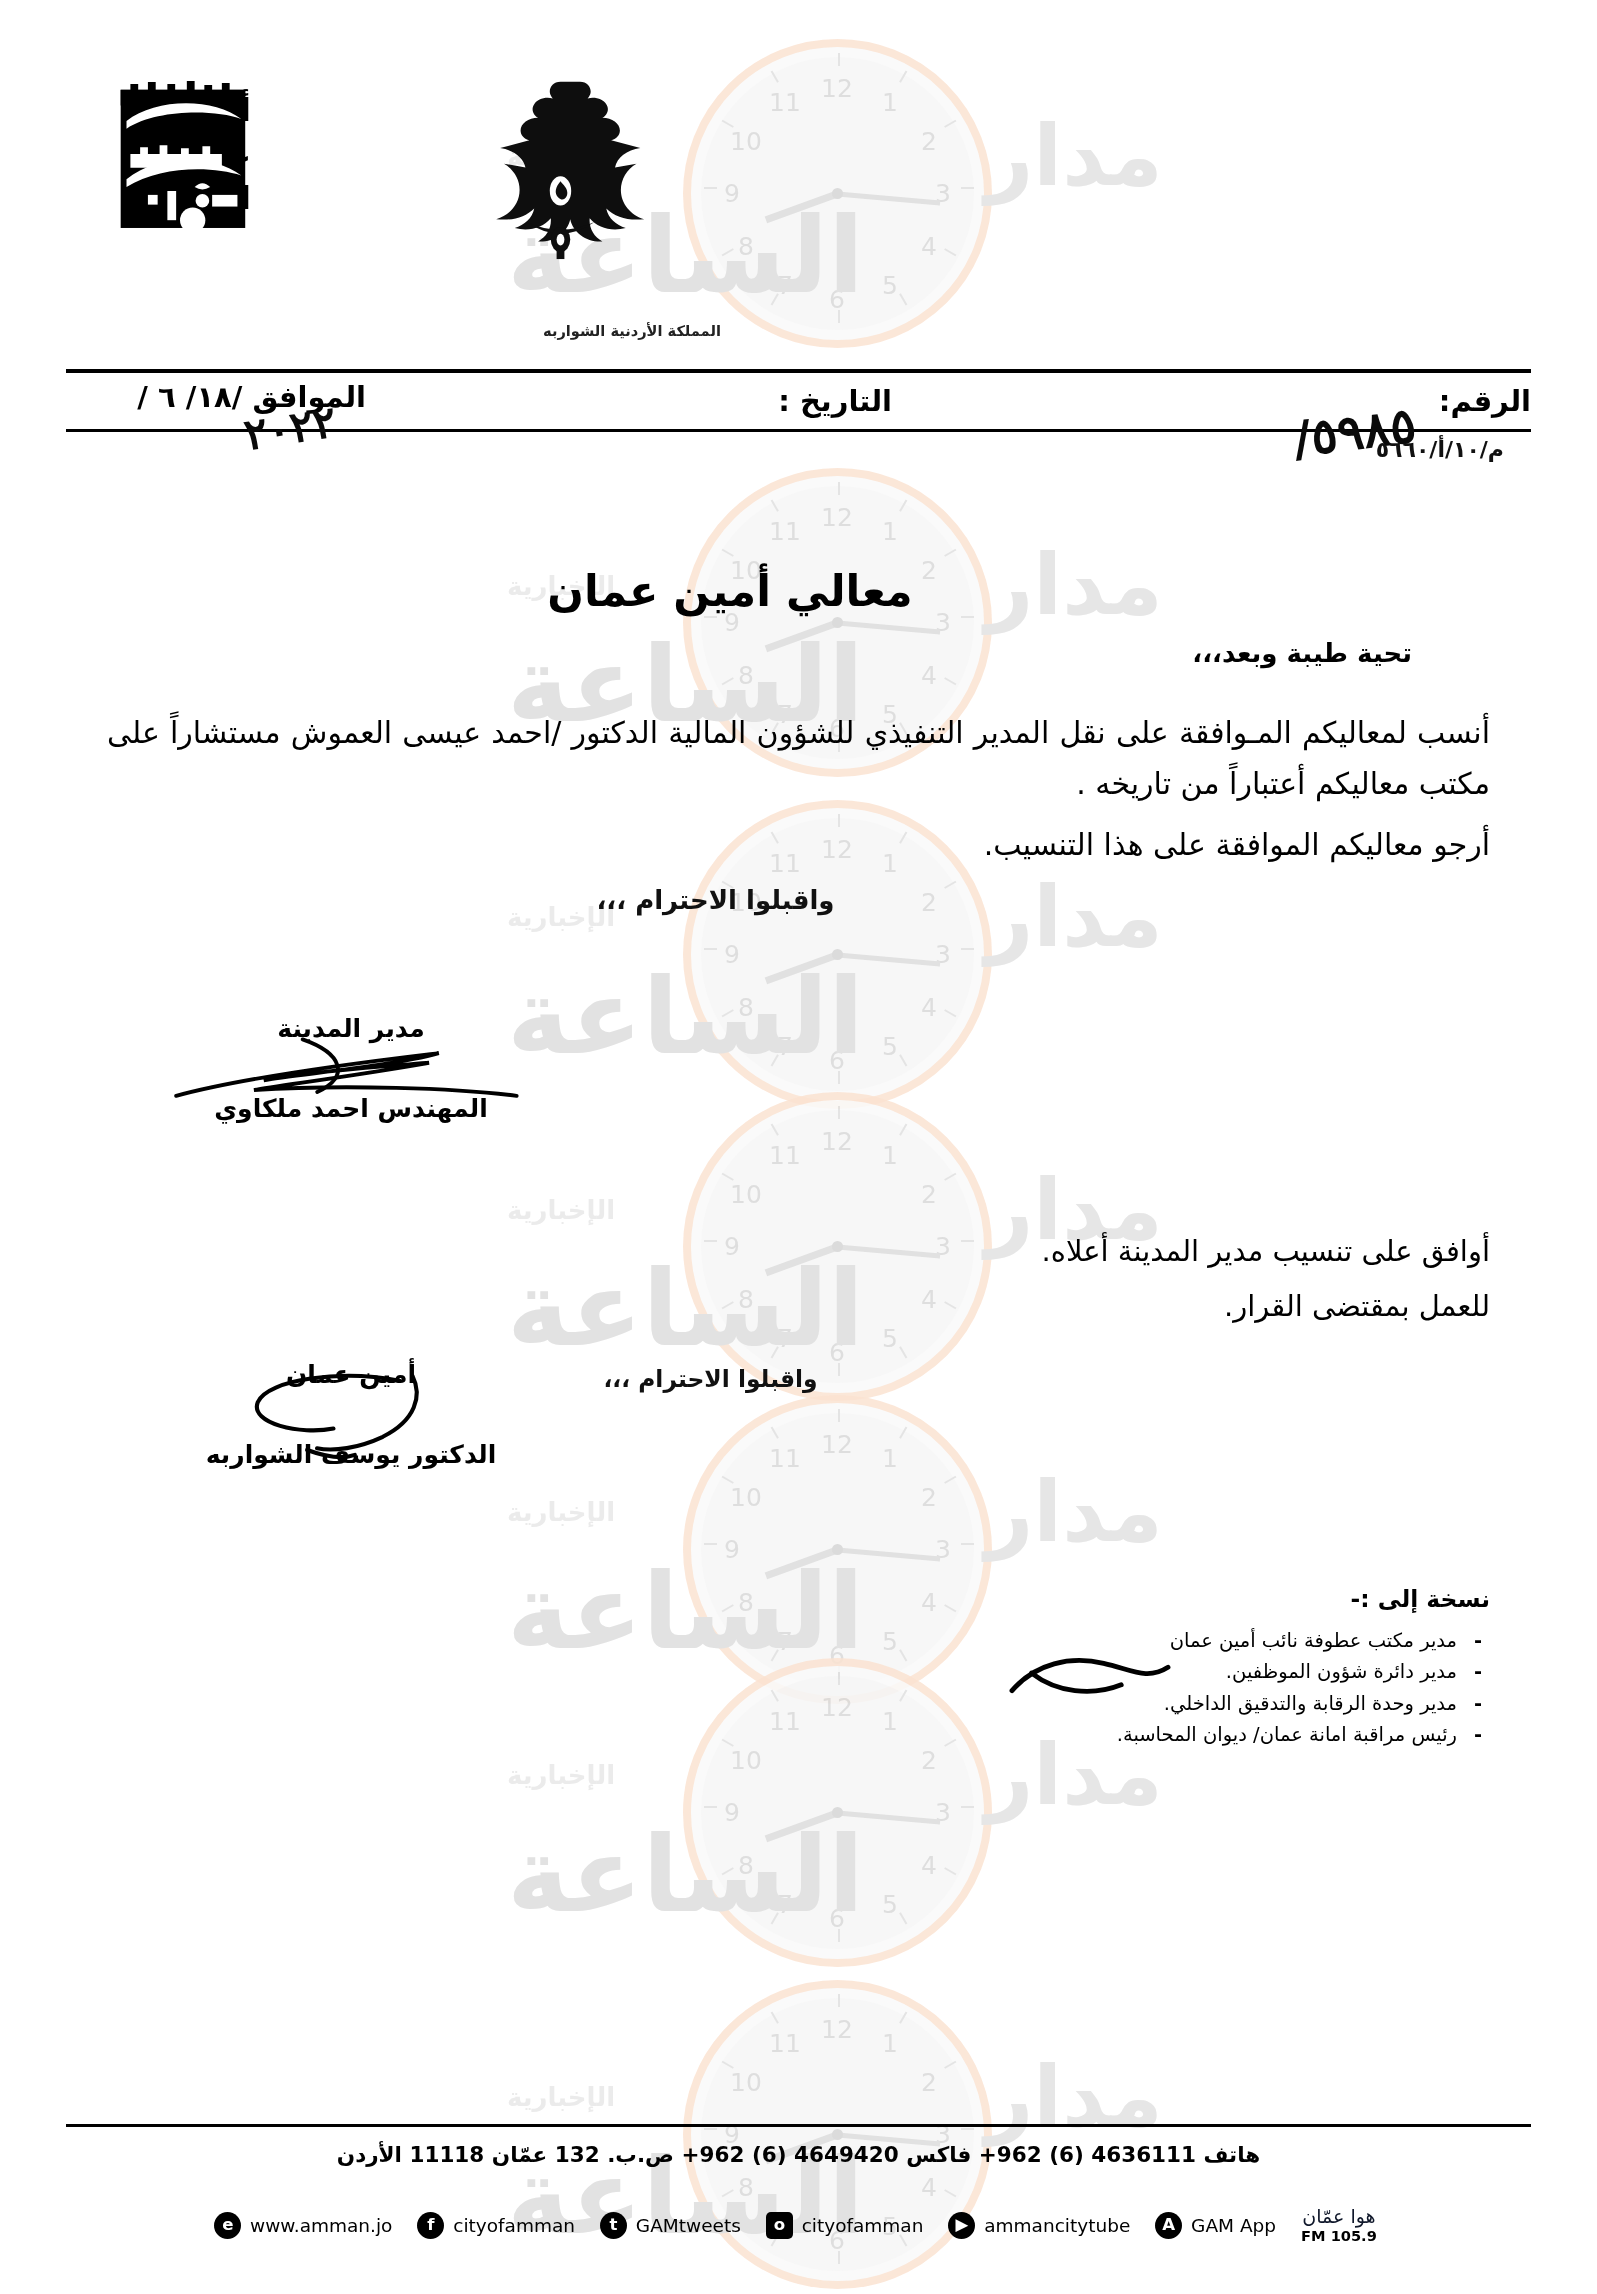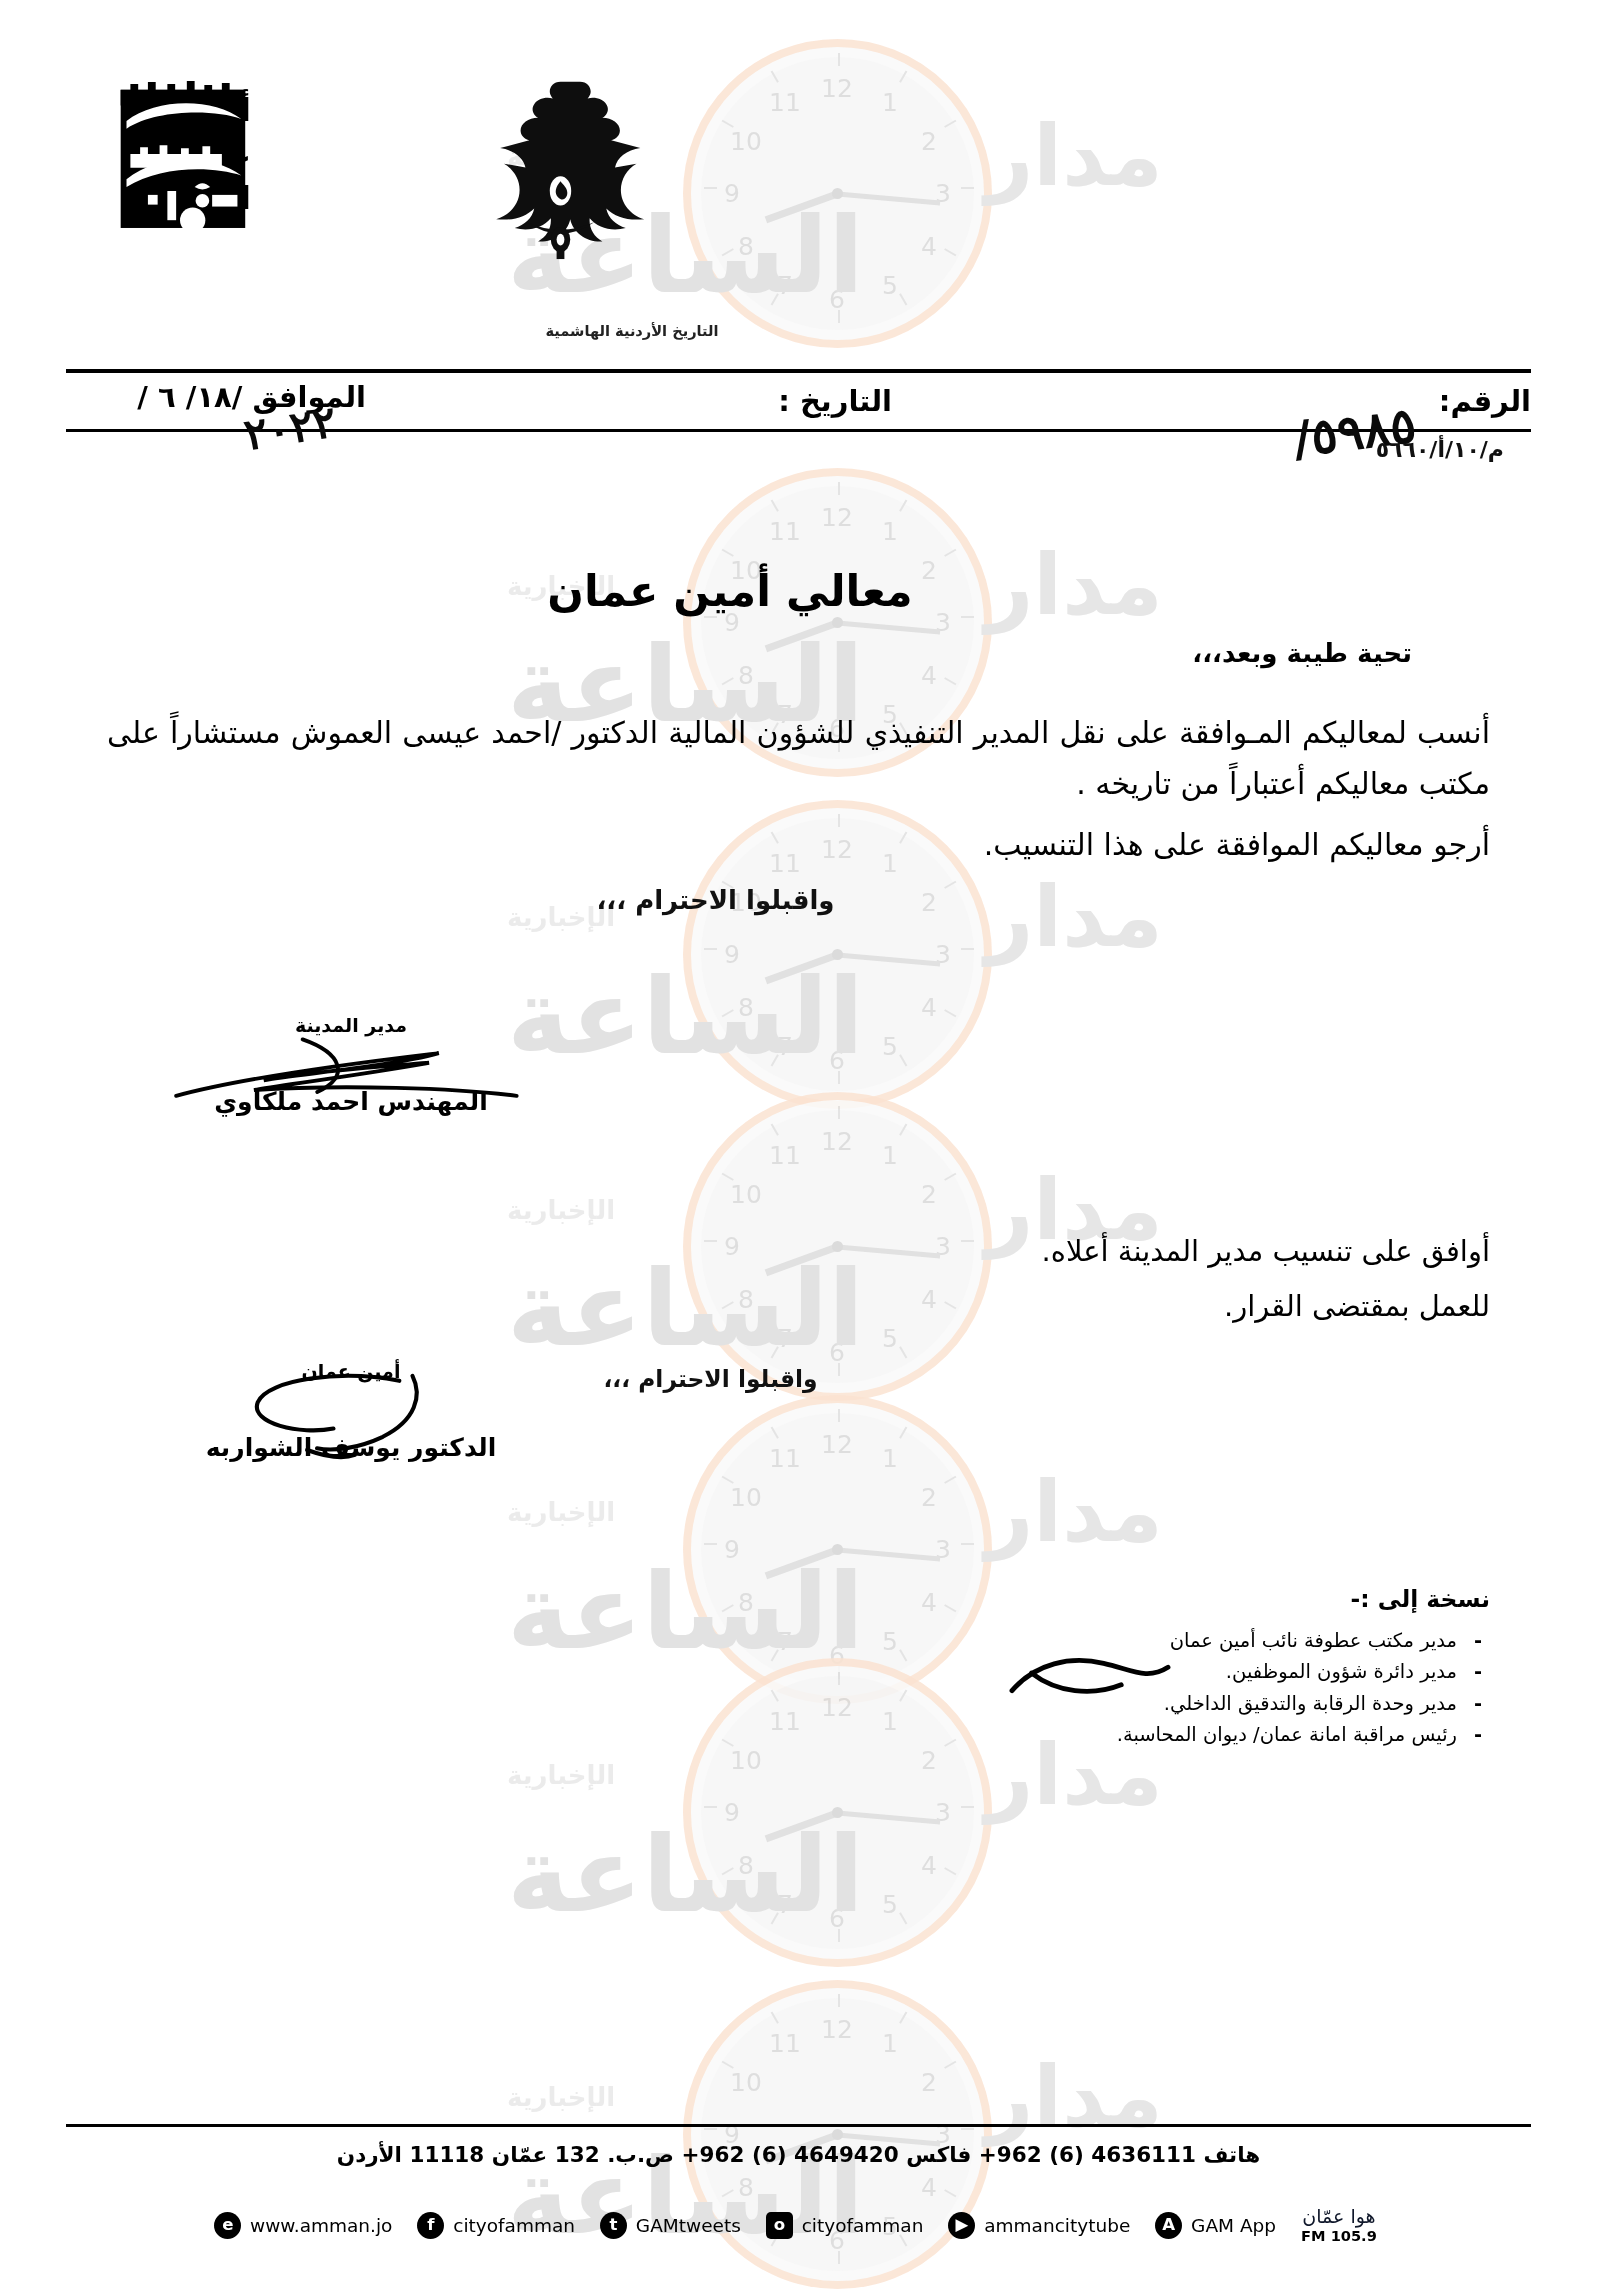--- a/index.html
+++ b/index.html
@@ -247,21 +247,21 @@
   
   .sig-block {
     position: absolute;
     z-index: 4;
     text-align: center;
     width: 410px;
   }
   .sig-1 { left: 146px; top: 1014px; }
   .sig-2 { left: 146px; top: 1360px; }
   .sig-title {
-    font-size: 19px;
+    font-size: 25px;
     font-weight: bold;
     color: #000;
     position: relative;
     z-index: 2;
   }
   .sig-name {
     font-size: 25px;
     font-weight: bold;
     color: #000;
     margin-top: 51px;
@@ -684,21 +684,21 @@
 
   <svg class="emblem" viewBox="0 0 210 190">
     <path d="M105 6 c-7 0 -11 5 -11 10 c0 4 3 7 3 7 c-8 -2 -16 1 -19 6 c-4 6 0 12 4 14 c-10 0 -18 6 -18 13 c0 5 4 9 9 10 l-30 8 c14 2 24 10 26 20 l-22 -4 c10 6 16 16 16 27 c0 14 -10 26 -24 30 c16 2 30 -2 39 -11 c-2 10 -10 17 -20 20 c14 4 29 0 37 -10 c1 10 -4 19 -13 24 c16 1 30 -9 33 -23 c3 14 17 24 33 23 c-9 -5 -14 -14 -13 -24 c8 10 23 14 37 10 c-10 -3 -18 -10 -20 -20 c9 9 23 13 39 11 c-14 -4 -24 -16 -24 -30 c0 -11 6 -21 16 -27 l-22 4 c2 -10 12 -18 26 -20 l-30 -8 c5 -1 9 -5 9 -10 c0 -7 -8 -13 -18 -13 c4 -2 8 -8 4 -14 c-3 -5 -11 -8 -19 -6 c0 0 3 -3 3 -7 c0 -5 -4 -10 -11 -10z" fill="#0e0e0e"></path>
     <ellipse cx="105" cy="118" rx="11" ry="15" fill="#fff"></ellipse>
     <path d="M105 108 c-5 6 -7 12 -2 17 c4 4 9 1 9 -5 c0 -5 -4 -8 -7 -12z" fill="#0e0e0e"></path>
     <path d="M70 150 q35 16 70 0 q-35 24 -70 0z" fill="#0e0e0e"></path>
     <ellipse cx="105" cy="168" rx="10" ry="13" fill="#0e0e0e"></ellipse>
     <ellipse cx="105" cy="168" rx="4" ry="6" fill="#fff"></ellipse>
     <rect x="101" y="178" width="8" height="10" fill="#0e0e0e"></rect>
   </svg>
-  <div class="emblem-caption">التاريخ الأردنية الهاشمية</div>
+  <div class="emblem-caption">المملكة الأردنية الشواربه</div>
 
   <div class="rule-top"></div>
   <div class="rule-mid"></div>
 
   <div class="meta-row">
     <div class="meta-label lbl-raqm">الرقم:</div>
     <div class="meta-label lbl-tarikh">التاريخ :</div>
     <div class="meta-label lbl-muwafiq">الموافق /١٨/ ٦ /</div>
     <div class="hand hw-number">٥٩٨٥/</div>
     <div class="hand hw-date">٢٠٢٢</div>

